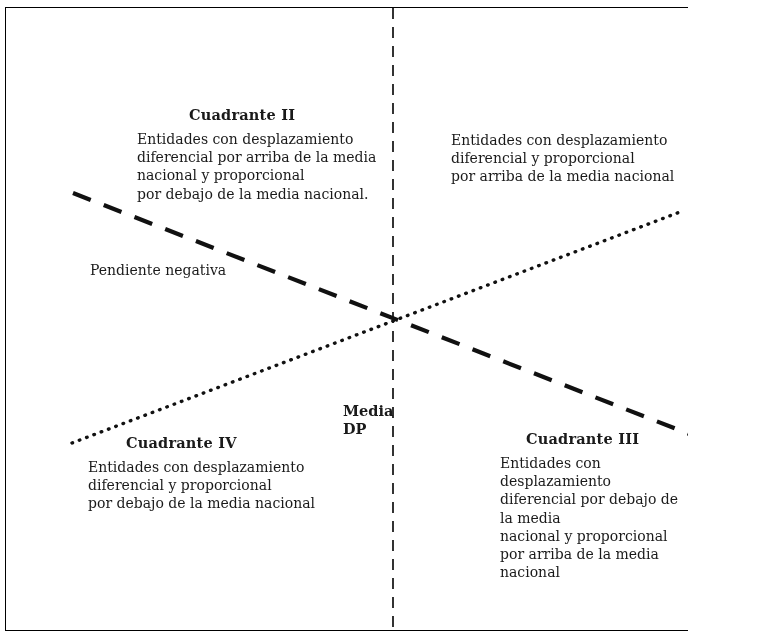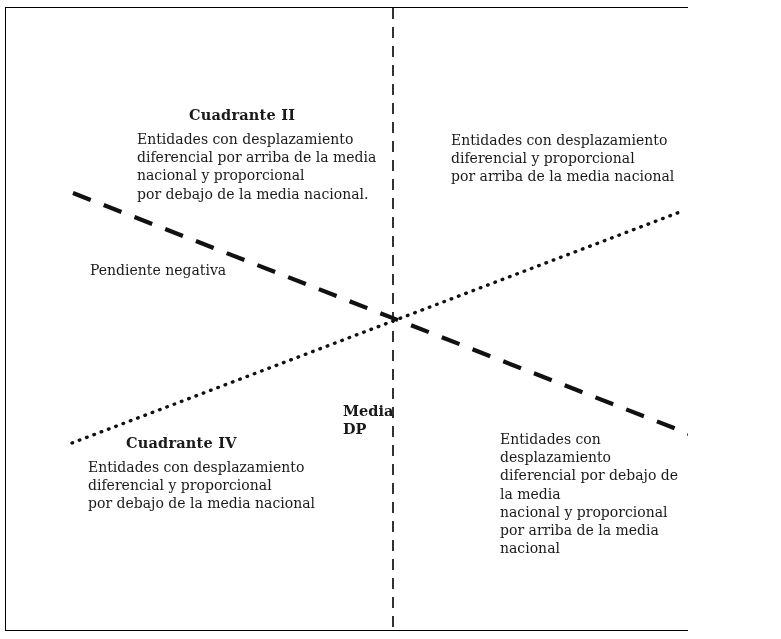--- a/index.html
+++ b/index.html
@@ -129,20 +129,21 @@
   </div>
 
   <div class="quad" id="quad-4">
     <div class="quad-title">Cuadrante IV</div>
     <div class="quad-body">Entidades con desplazamiento
 diferencial  y  proporcional
 por debajo de la media nacional</div>
   </div>
 
   <div class="quad" id="quad-3">
+    <div class="quad-title">Cuadrante III</div>
     <div class="quad-body">Entidades con desplazamiento
 diferencial por debajo de la media
 nacional  y  proporcional
 por arriba de la media nacional</div>
   </div>
 
   <div class="slope-label" id="slope-neg">Pendiente negativa</div>
 
   <div id="axis-label">Media
 DP</div>

